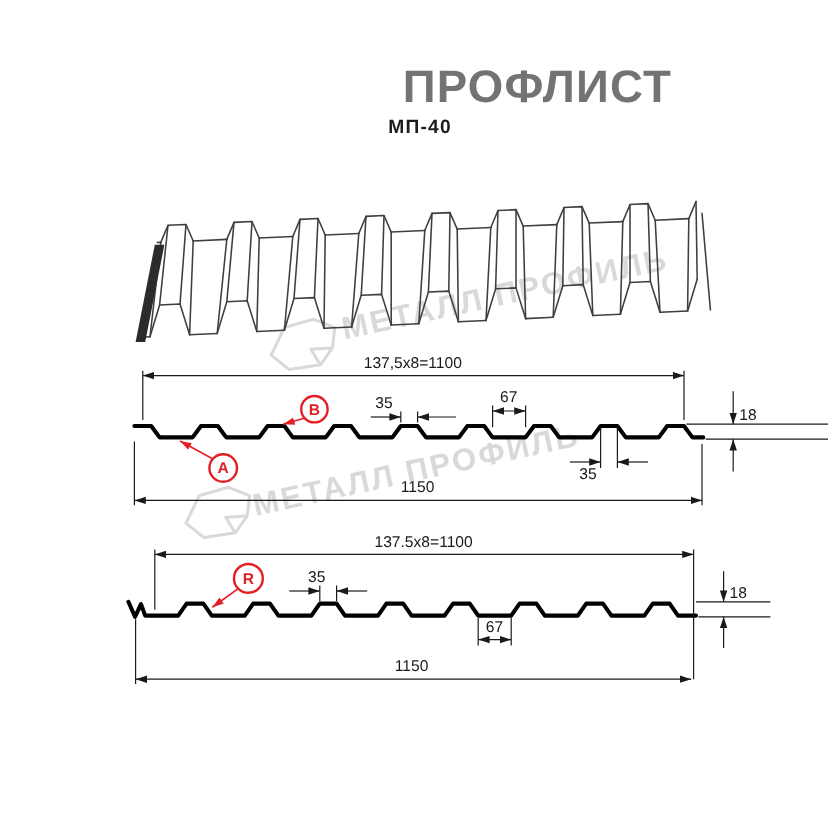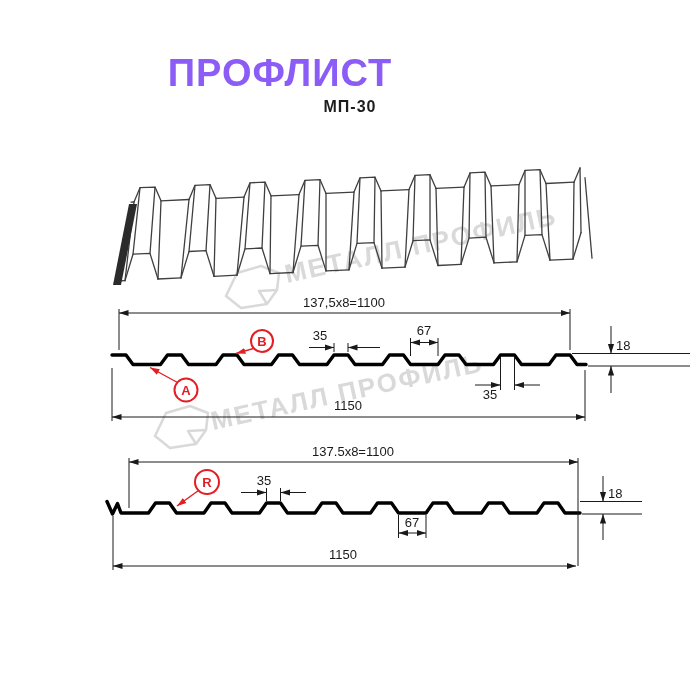--- a/index.html
+++ b/index.html
@@ -1,35 +1,35 @@
 <!DOCTYPE html>
 <html><head>
 <meta charset="utf-8">
 <style>
   html,body{margin:0;padding:0;background:#ffffff;}
   .page{position:relative;width:700px;height:700px;background:#ffffff;overflow:hidden;
         font-family:"Liberation Sans","DejaVu Sans",sans-serif;}
-  .title{position:absolute;left:0;top:52px;width:560px;text-align:center;
-         font-size:38px;font-weight:bold;letter-spacing:1px;color:#8b5cf6;}
+  .title{position:absolute;left:0;top:52px;width:560px;text-align:right;
+         font-size:38px;font-weight:bold;letter-spacing:1px;color:#737373;}
   .subtitle{position:absolute;left:0;top:98px;width:700px;text-align:center;
          font-size:16px;font-weight:bold;letter-spacing:1px;color:#1c1c1c;}
   .footer{position:absolute;left:0;top:618px;width:700px;text-align:center;
          font-size:16px;font-weight:bold;letter-spacing:1.5px;color:#3a3a3a;}
   svg{position:absolute;left:0;top:0;}
   .dimtxt{font-size:13px;fill:#1a1a1a;}
   .mark{font-size:13px;fill:#e31e24;font-weight:bold;}
   .wmtxt{font-size:26px;font-weight:bold;letter-spacing:2px;fill:#d9d9d9;}
 </style>
 </head>
 <body>
 
 <div class="page">
 
   <div class="title">ПРОФЛИСТ</div>
-  <div class="subtitle">МП-30</div>
+  <div class="subtitle">МП-40</div>
 
   <svg width="700" height="700" viewBox="0 0 700 700">
     <defs>
       <marker id="arrK" markerWidth="11" markerHeight="8" refX="9.5" refY="4" orient="auto-start-reverse" markerUnits="userSpaceOnUse">
         <path d="M0,0.9 L9.5,4 L0,7.1 Z" fill="#1a1a1a"></path>
       </marker>
       <marker id="arrR" markerWidth="11" markerHeight="8" refX="9.5" refY="4" orient="auto-start-reverse" markerUnits="userSpaceOnUse">
         <path d="M0,0.9 L9.5,4 L0,7.1 Z" fill="#e31e24"></path>
       </marker>
     </defs>

